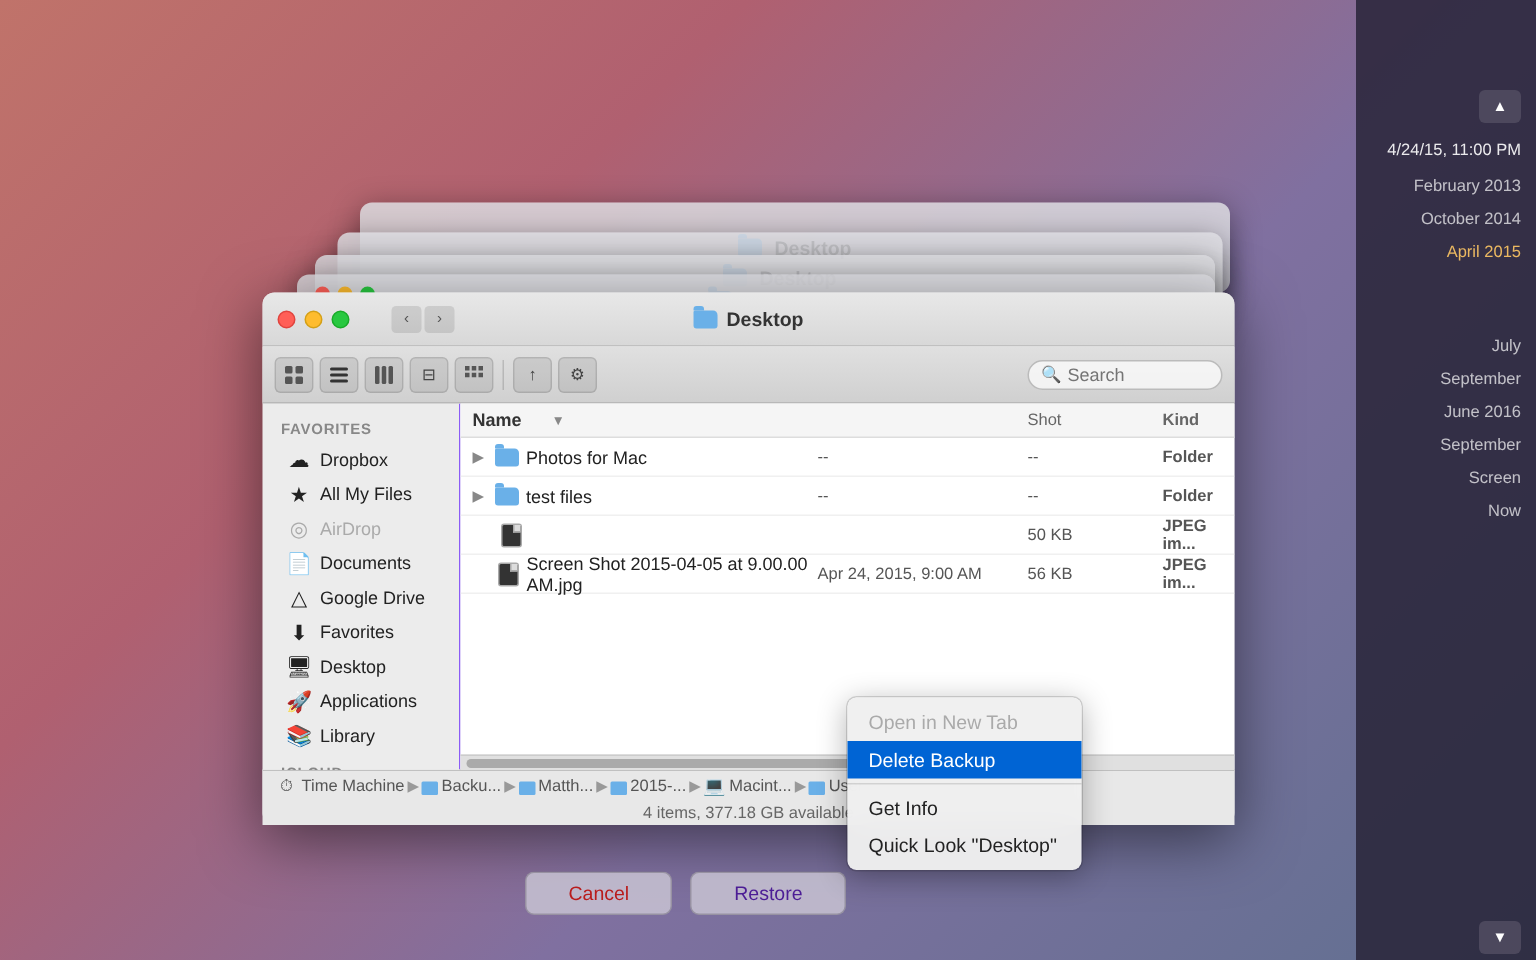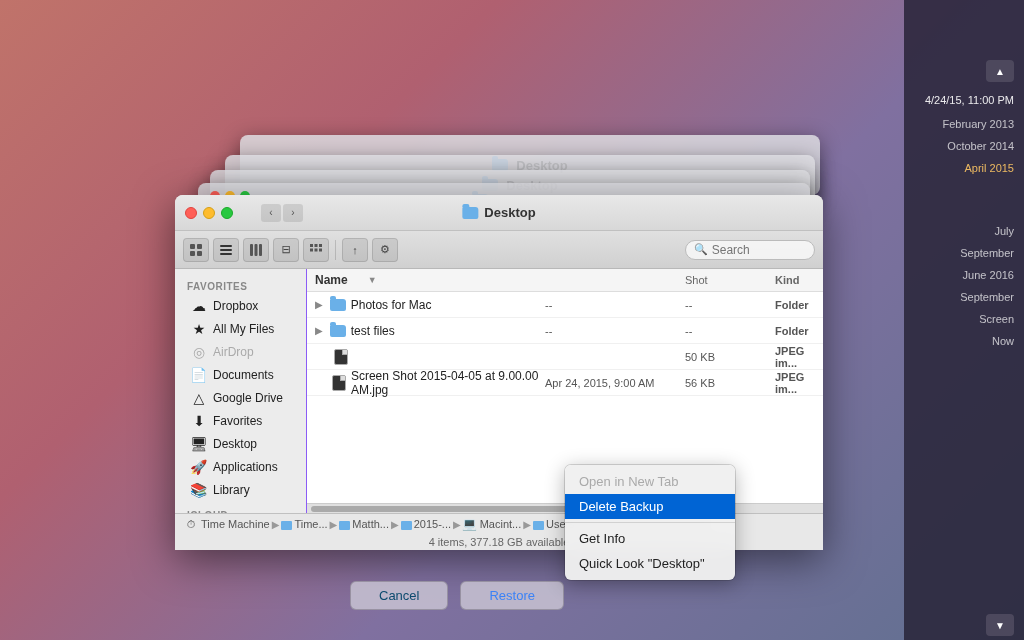--- a/index.html
+++ b/index.html
@@ -349,21 +349,21 @@
       color: #666;
       text-align: center;
       padding: 2px 0;
     }
 
     
     .context-menu {
       position: absolute;
       left: 390px;
       top: 270px;
-      width: 170px;
+      width: 156px;
       background: rgba(240,240,240,0.97);
       border-radius: 6px;
       box-shadow: 0 4px 20px rgba(0,0,0,0.3), 0 0 0 1px rgba(0,0,0,0.15);
       padding: 4px 0;
       z-index: 100;
       backdrop-filter: blur(10px);
     }
     .menu-item {
       padding: 5px 14px;
       font-size: 13px;
@@ -385,22 +385,22 @@
       gap: 12px;
       z-index: 10;
     }
     .bottom-btn {
       padding: 6px 28px;
       border-radius: 6px;
       font-size: 13px;
       cursor: pointer;
       border: 1px solid rgba(0,0,0,0.2);
     }
-    .btn-cancel { background: rgba(200,195,210,0.85); color: #0c4a6e; }
-    .btn-restore { background: rgba(200,195,210,0.85); color: #3b82f6; }
+    .btn-cancel { background: rgba(200,195,210,0.85); color: #b91c1c; }
+    .btn-restore { background: rgba(200,195,210,0.85); color: #4c1d95; }
 
     
     .bg-stack-1 { left: 240px; top: 135px; width: 580px; height: 60px; }
     .bg-stack-2 { left: 225px; top: 155px; width: 590px; height: 60px; }
     .bg-stack-3 { left: 210px; top: 170px; width: 600px; height: 60px; }
     .bg-stack-4 { left: 198px; top: 183px; width: 612px; height: 25px; }
   </style>
 </head>
 <body>
 
@@ -621,21 +621,21 @@
 
   <div style="border-top:1px solid #c0c0c0;background:#e8e8e8;">
     <div class="breadcrumb-bar">
       <div class="breadcrumb-item">
         <span class="sidebar-icon" style="font-size:11px;">⏱</span>
         <span>Time Machine</span>
       </div>
       <span class="breadcrumb-arrow">▶</span>
       <div class="breadcrumb-item">
         <div style="width:11px;height:9px;background:#6ab0e8;border-radius:1px;display:inline-block;position:relative;top:1px;"></div>
-        <span>Time...</span>
+        <span>Backu...</span>
       </div>
       <span class="breadcrumb-arrow">▶</span>
       <div class="breadcrumb-item">
         <div style="width:11px;height:9px;background:#6ab0e8;border-radius:1px;display:inline-block;position:relative;top:1px;"></div>
         <span>Matth...</span>
       </div>
       <span class="breadcrumb-arrow">▶</span>
       <div class="breadcrumb-item">
         <div style="width:11px;height:9px;background:#6ab0e8;border-radius:1px;display:inline-block;position:relative;top:1px;"></div>
         <span>2015-...</span>

